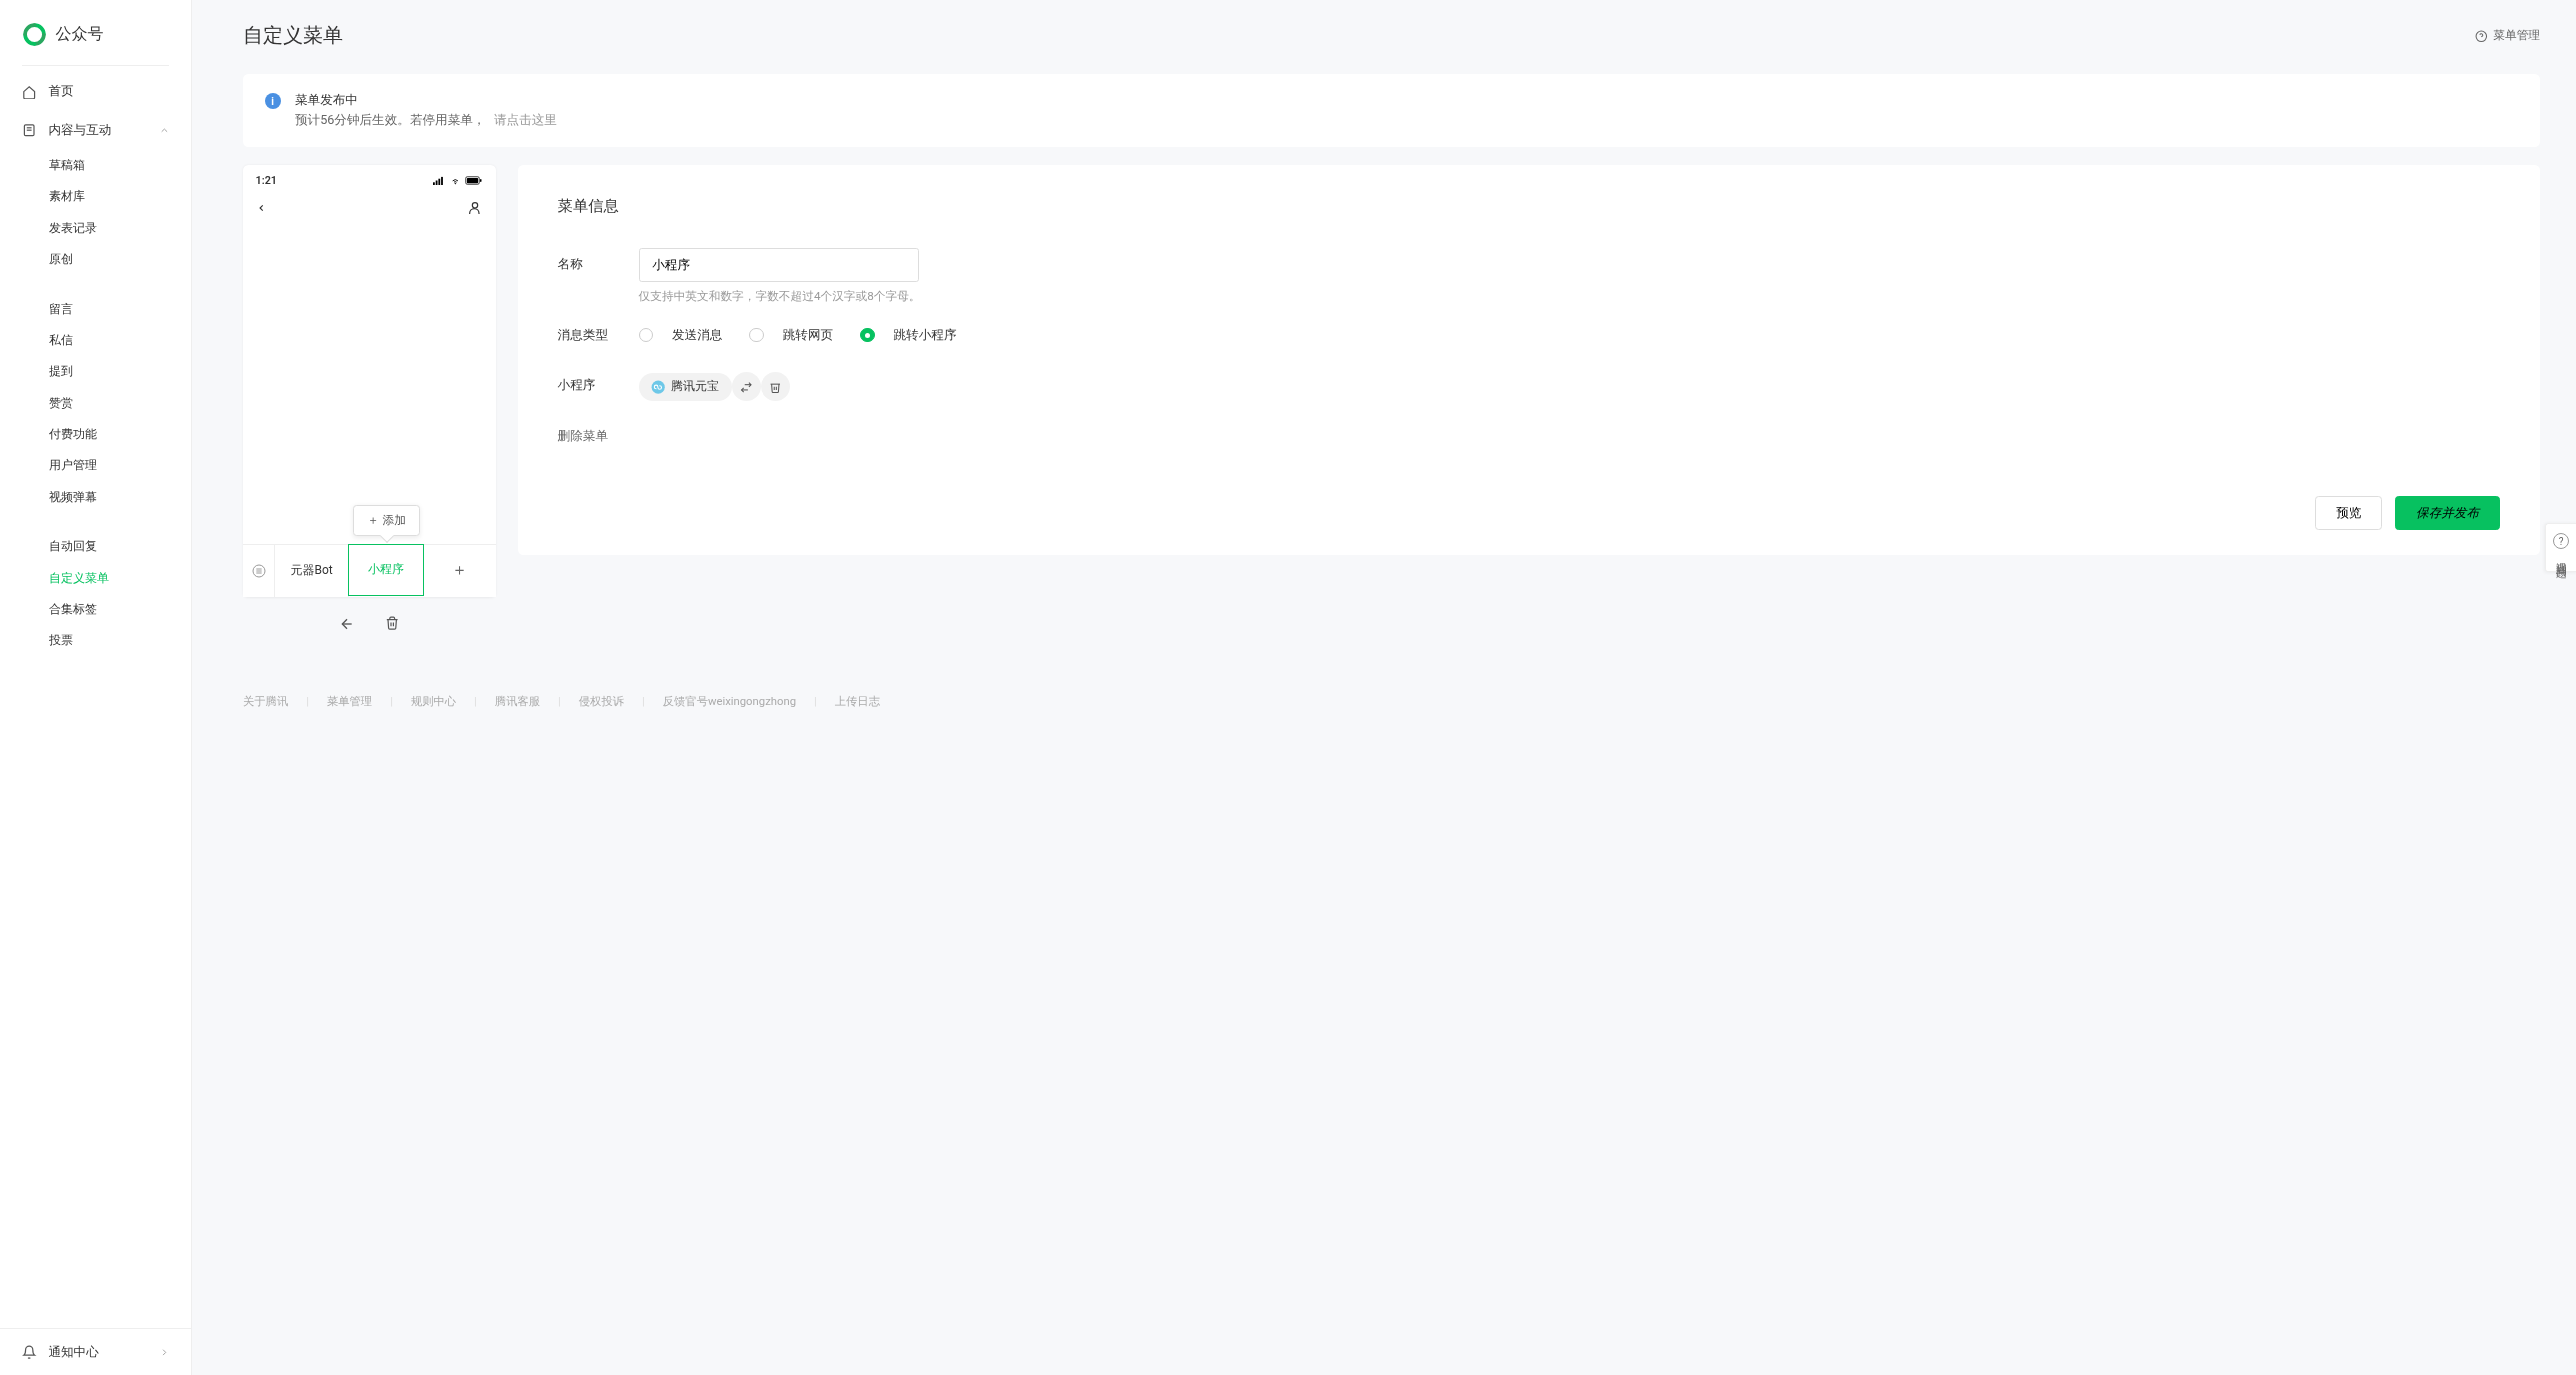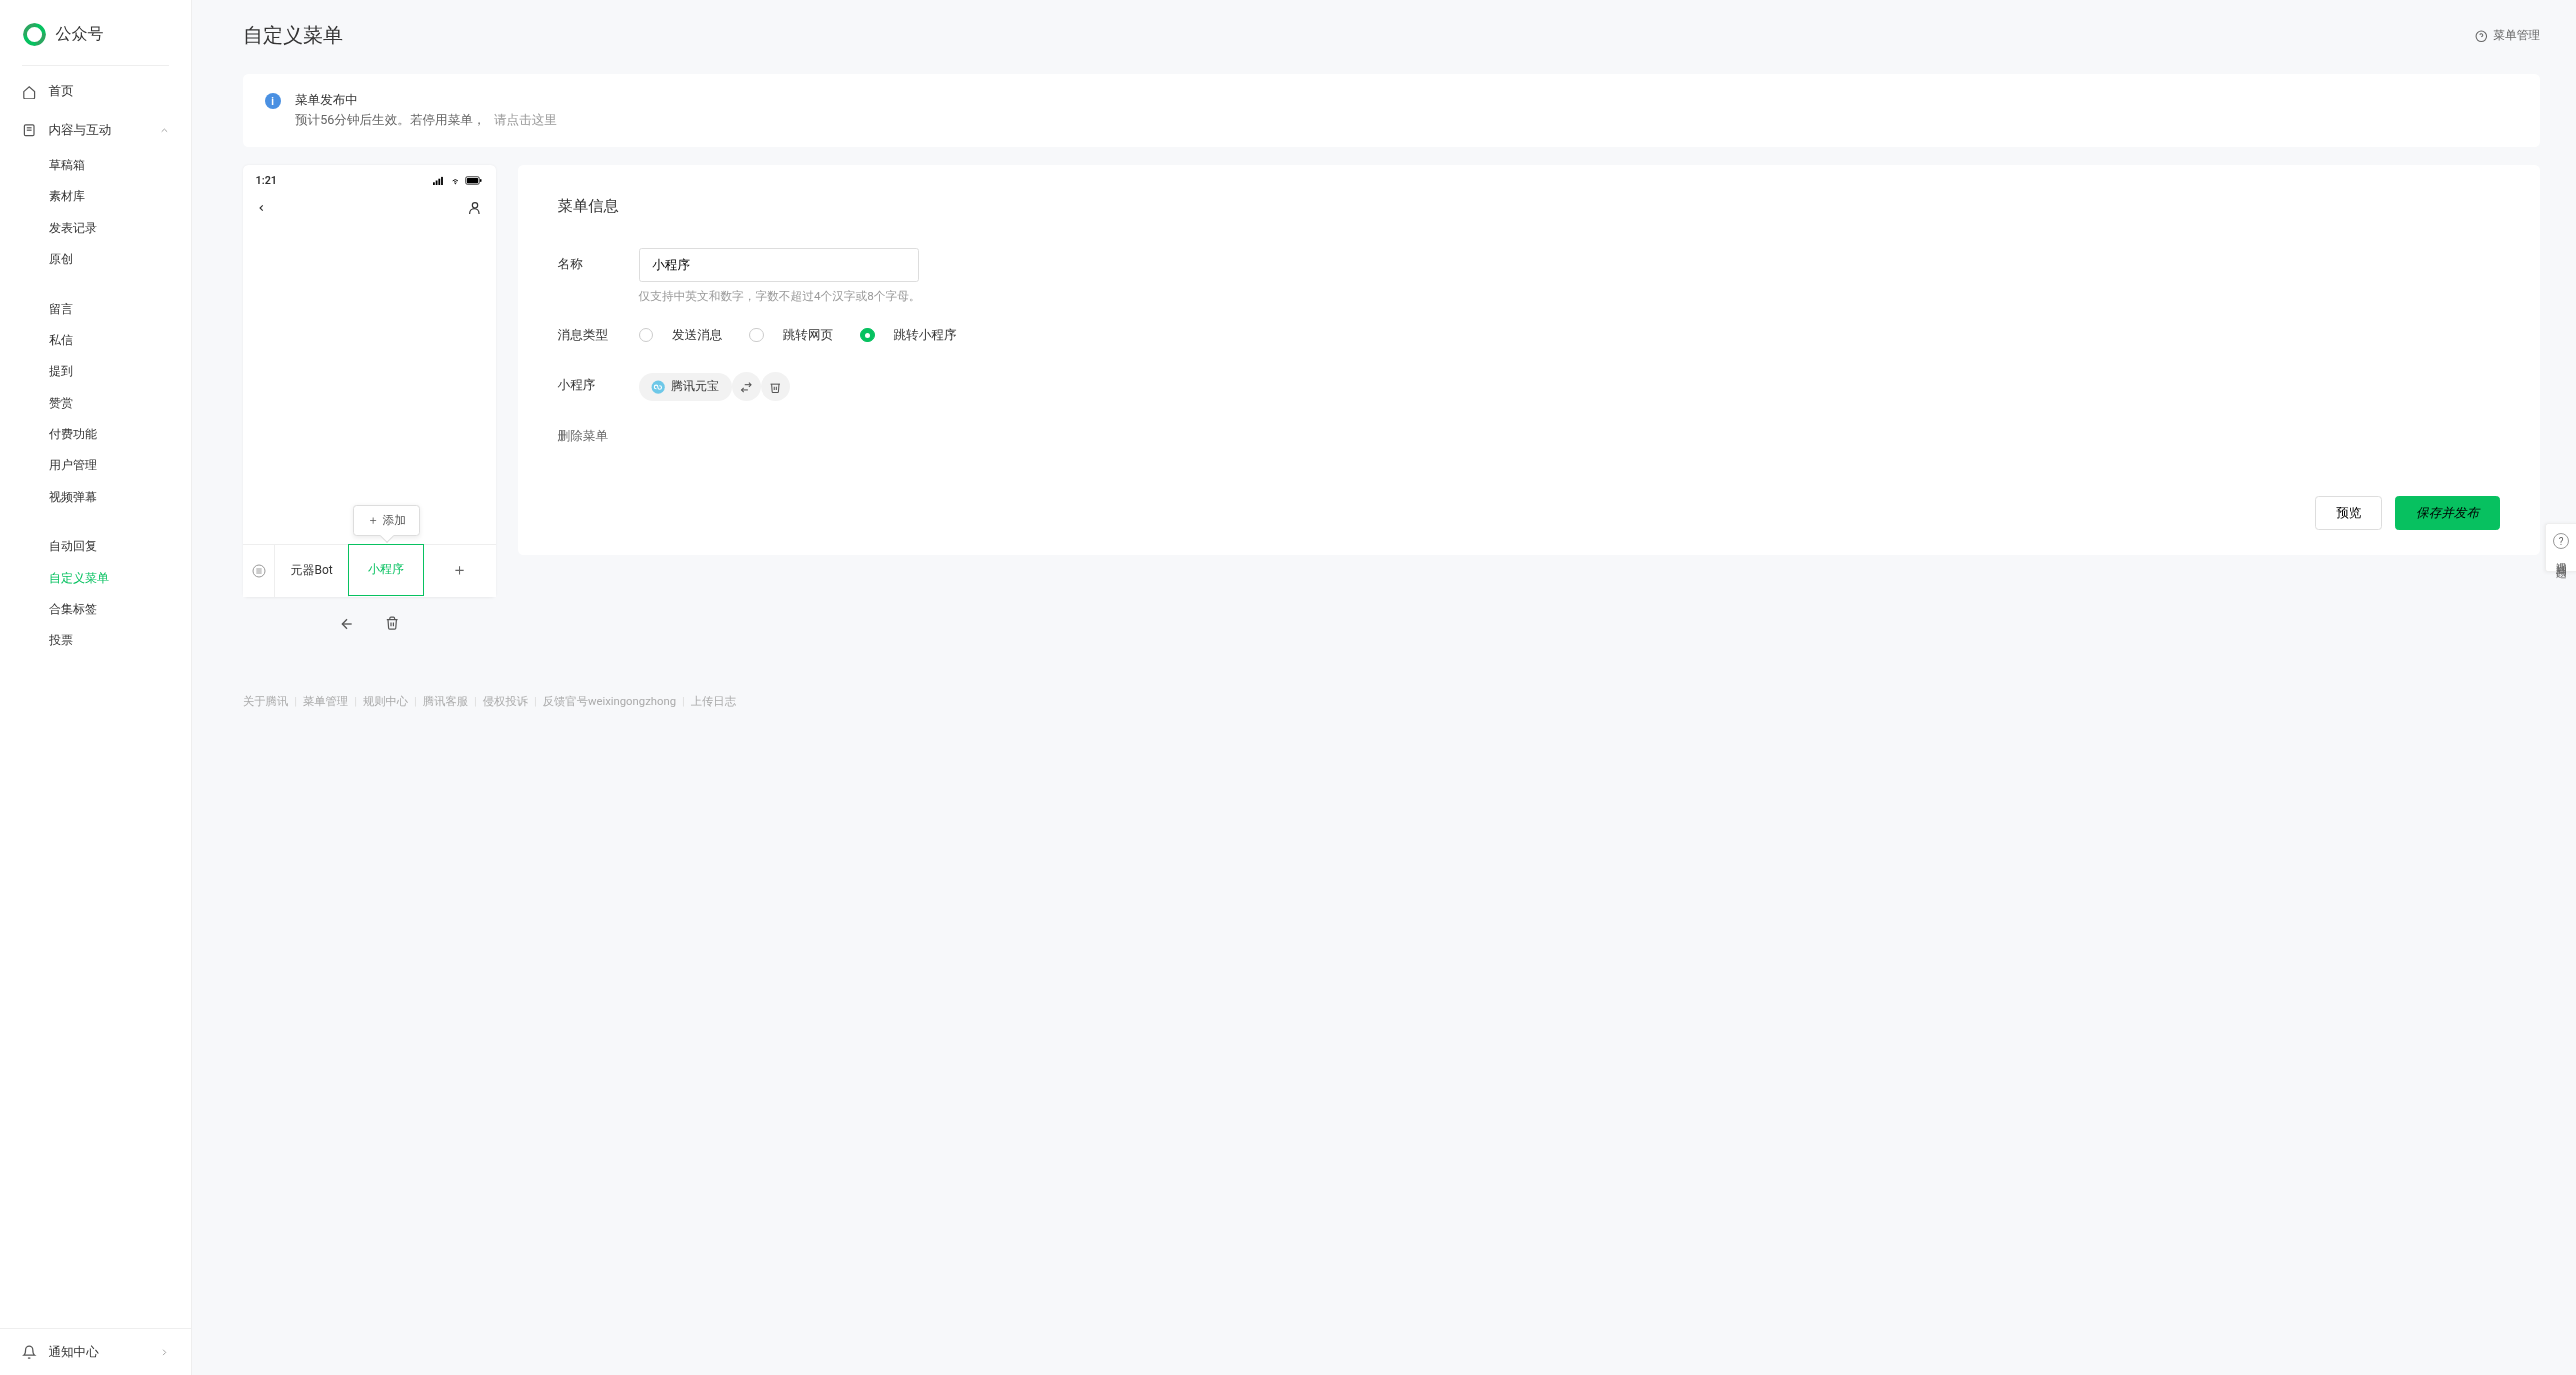--- a/index.html
+++ b/index.html
@@ -77,21 +77,21 @@
 .detail-footer { display: flex; justify-content: flex-end; gap: 12.6px; margin-top: 51px; }
 .btn { height: 34px; padding: 0 20px; border-radius: 3.6px; border: 0.9px solid #ddd; background: #fff; cursor: pointer; font-size: 12.6px; }
 .btn.primary { background: #07c160; border-color: #07c160; color: #000000; font-style: italic; }
 
 
 .float-help { position: fixed; right: 0; top: 523px; width: 31px; background: #fff; border: 0.9px solid #eee; border-right: none; border-radius: 3.6px 0 0 3.6px; padding: 9px 5.4px; display: flex; flex-direction: column; align-items: center; gap: 5.4px; box-shadow: -0.9px 0.9px 3.6px rgba(0,0,0,0.05); cursor: pointer; }
 .float-help .q { width: 16px; height: 16px; border: 0.9px solid #999; border-radius: 50%; display: flex; align-items: center; justify-content: center; font-size: 10px; color: #666; }
 .float-help .vtext { writing-mode: vertical-rl; font-size: 10.8px; color: #666; letter-spacing: 1.8px; }
 
 
-.footer-links { margin-top: 43px; color: #aaa; font-size: 11.3px; display: flex; gap: 6px; flex-wrap: wrap; align-items: center; }
+.footer-links { margin-top: 43px; color: #aaa; font-size: 11.3px; display: flex; gap: 18px; flex-wrap: wrap; align-items: center; }
 .footer-links .sep { color: #ddd; }
 .footer-links span.link { cursor: pointer; }
 
 svg { display: block; }
 </style>
 </head>
 <body>
 
 <div class="app">
 

